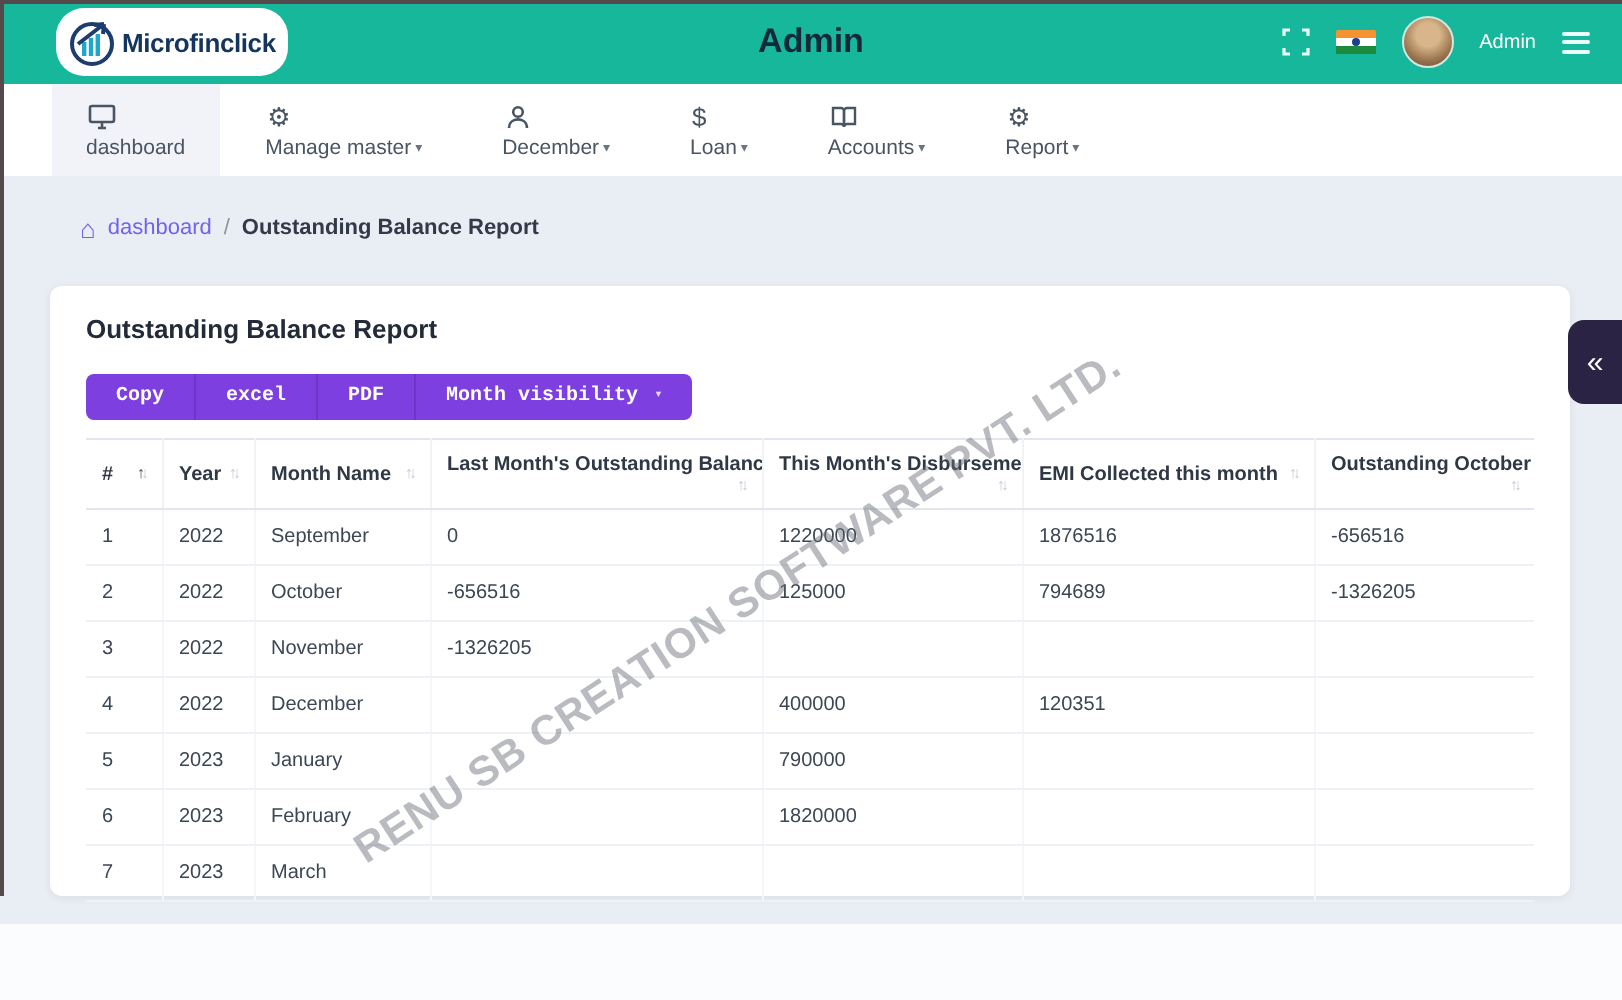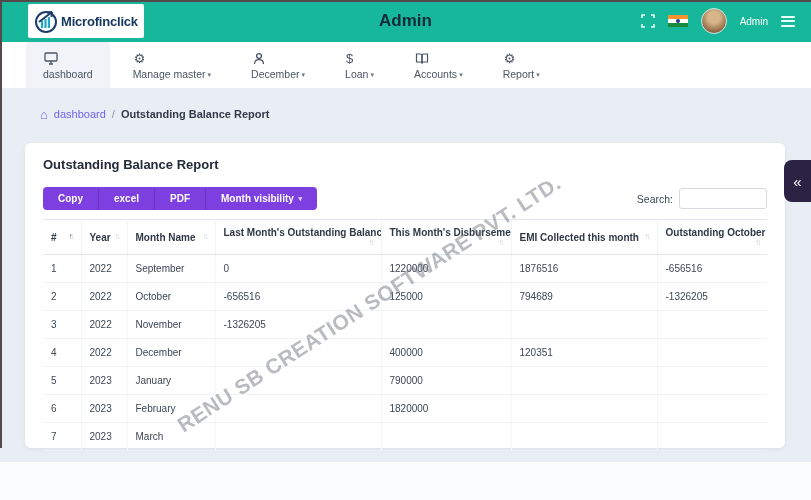--- a/index.html
+++ b/index.html
@@ -6,21 +6,21 @@
   html,body { width:811px; height:500px; overflow:hidden; background:#fff;
               font-family:"Liberation Sans", sans-serif; }
   .screen { position:relative; width:811px; height:500px; background:#fbfcfd; overflow:hidden; }
 
   .edge-top  { position:absolute; top:0; left:0; right:0; height:2px; background:#544a4c; z-index:40; }
   .edge-left { position:absolute; top:0; left:0; bottom:52px; width:2px; background:#544a4c; z-index:40; }
 
   
   .topbar { position:absolute; top:0; left:0; right:0; height:42px; background:#17b79c; }
   .logo-card { position:absolute; left:28px; top:4px; width:116px; height:34px; background:#ffffff;
-               border-radius:2px; display:flex; align-items:center; padding-left:5px; cursor:pointer; }
+               border-radius:14px; display:flex; align-items:center; padding-left:5px; cursor:pointer; }
   .logo-card svg { width:26px; height:26px; flex:0 0 auto; }
   .logo-text { font-size:13px; font-weight:700; color:#14355e; margin-left:2px; letter-spacing:-0.2px; }
   .topbar-title { position:absolute; left:0; right:0; top:0; height:42px; line-height:42px;
                   text-align:center; font-size:17px; font-weight:700; color:#12293b; }
   .topbar-right { position:absolute; right:16px; top:0; height:42px; display:flex; align-items:center; gap:13px; }
   .fs-icon { width:14px; height:14px; cursor:pointer; }
   .flag { width:20px; height:13px; display:flex; flex-direction:column; border-radius:1px; overflow:hidden;
           position:relative; cursor:pointer; }
   .flag .o { flex:1; background:#f59331; } .flag .w { flex:1; background:#ffffff; } .flag .g { flex:1; background:#1c8a3c; }
   .flag .chakra { position:absolute; left:50%; top:50%; width:4px; height:4px; margin:-2px 0 0 -2px;
@@ -55,21 +55,21 @@
   .bc-sep { color:#8b93a0; }
   .bc-current { color:#323a4a; font-weight:700; }
 
   .card { position:absolute; left:25px; right:26px; top:55px; height:305px; background:#ffffff;
           border-radius:6px; box-shadow:0 1px 4px rgba(40,50,70,0.08); }
   .card-title { padding:14px 18px 0 18px; font-size:13px; font-weight:600; color:#232b39; }
 
   .toolbar { margin:15px 18px 9px 18px; display:flex; justify-content:space-between; align-items:center; }
   .btn-group { display:flex; border-radius:4px; overflow:hidden; }
   .btn { background:#7d3fe0; color:#ffffff; font-size:10px; font-weight:600; padding:6px 15px;
-         border:none; border-right:1px solid #6c35c4; cursor:pointer; font-family:Liberation Sans, sans-serif; }
+         border:none; border-right:1px solid #6c35c4; cursor:pointer; font-family:Liberation Mono, monospace; }
   .btn:last-child { border-right:none; }
   .search-wrap { display:flex; align-items:center; gap:6px; }
   .search-label { font-size:10.5px; color:#3e4654; }
   .search-input { width:88px; height:21px; border:1px solid #d6dbe2; border-radius:3px; background:#fff;
                   font-size:10px; padding:0 5px; font-family:inherit; }
 
   table.report { width:724px; margin:0 18px; border-collapse:collapse; table-layout:fixed; font-size:10px; }
   thead th { text-align:left; font-weight:700; color:#2f3845; padding:7px 6px 7px 8px;
              border-top:1px solid #e2e6ec; border-bottom:1px solid #e2e6ec;
              border-right:1px solid #f1f3f6; cursor:pointer; white-space:nowrap; overflow:hidden; }
@@ -184,24 +184,20 @@
     <div class="card">
       <div class="card-title">Outstanding Balance Report</div>
 
       <div class="toolbar">
         <div class="btn-group">
           <button class="btn">Copy</button>
           <button class="btn">excel</button>
           <button class="btn">PDF</button>
           <button class="btn"><span>Month visibility</span> <span class="caret" style="color:#e7d9ff">▾</span></button>
         </div>
-        <div class="search-wrap">
-          <span class="search-label">Search:</span>
-          <input class="search-input" type="text" value="" style="">
-        </div>
       </div>
 
       <table class="report">
         <colgroup>
           <col style="width:38px">
             <col style="width:46px">
             <col style="width:88px">
           <col style="width:166px">
             <col style="width:130px">
             <col style="width:146px">

